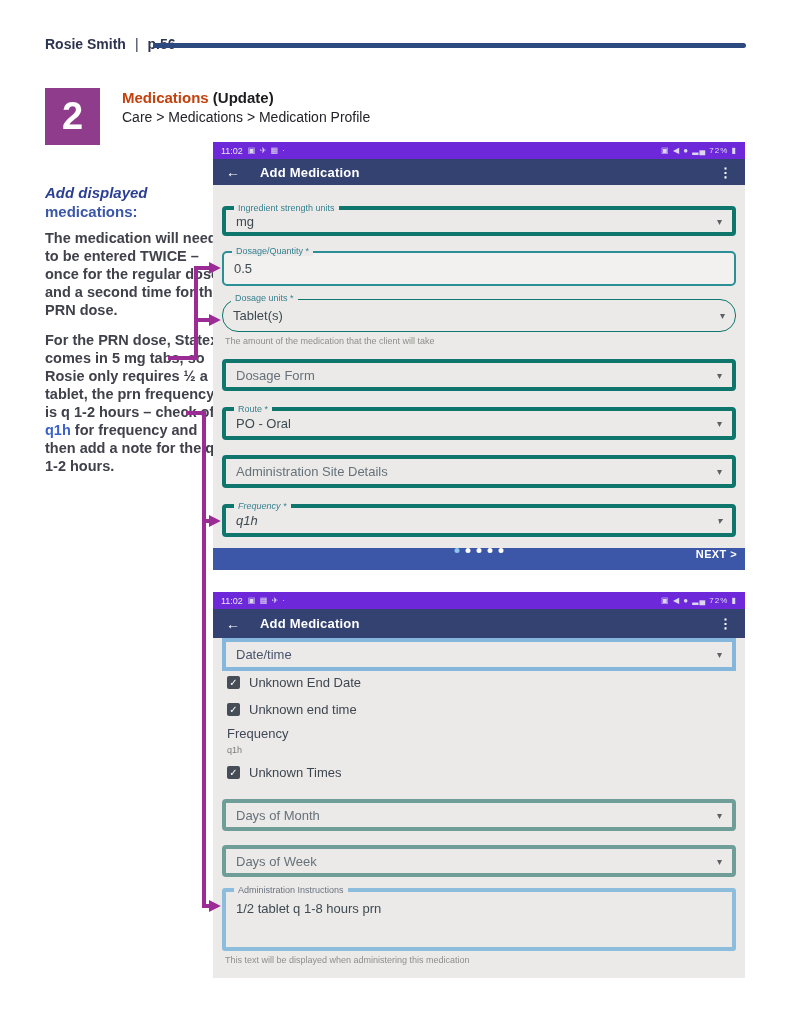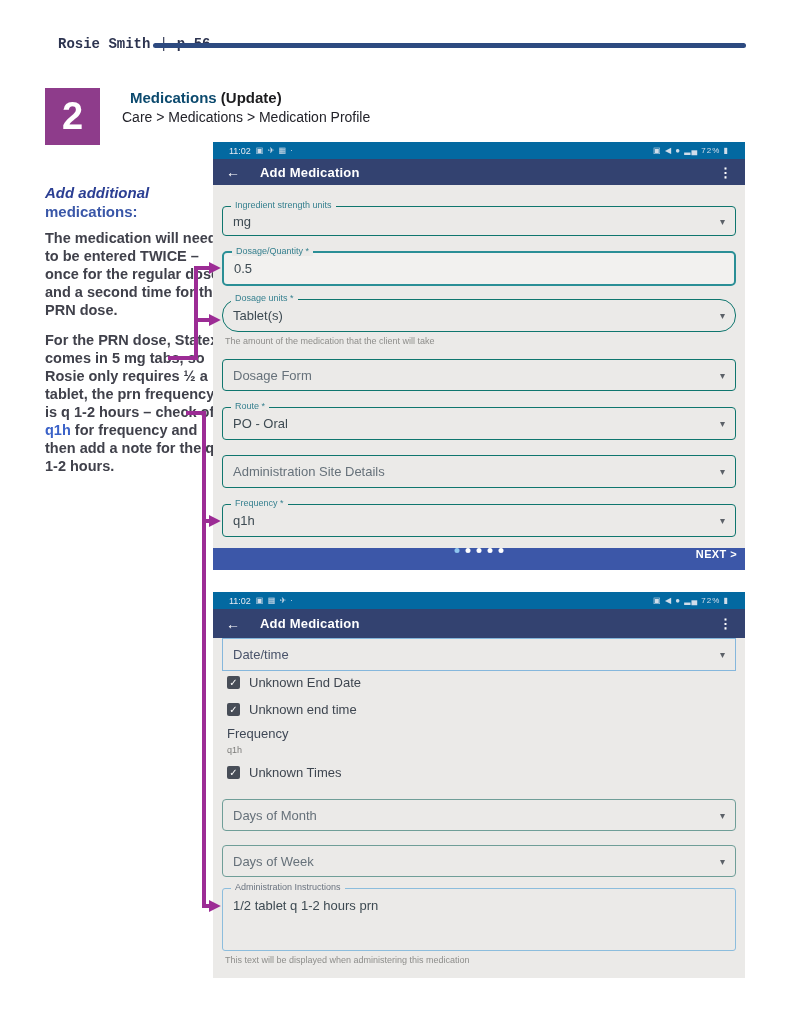--- a/index.html
+++ b/index.html
@@ -1,78 +1,78 @@
 <!DOCTYPE html>
 <html><head>
 <meta charset="utf-8">
 <style>
   * { margin:0; padding:0; box-sizing:border-box; }
   html,body { width:791px; height:1024px; background:#ffffff;
     font-family:"Liberation Sans", sans-serif; position:relative; overflow:hidden; }
 
   
-  .doc-header { position:absolute; left:58px; top:36px; display:flex; align-items:center;
-    font-size:14px; font-weight:bold; color:#2d3450;font-family:Liberation Mono, monospace; }
+  .doc-header { position:absolute; left:45px; top:36px; display:flex; align-items:center;
+    font-size:14px; font-weight:bold; color:#2d3450; }
   .doc-header .sep { margin:0 9px; font-weight:normal; color:#2d3450; }
   .header-line { position:absolute; left:153px; right:45px; top:43px; height:5px;
     background:#2d4a80; border-radius:3px; }
 
   
   .step-square { position:absolute; left:45px; top:88px; width:55px; height:57px;
     background:#8e3c8b; color:#fff; display:flex; align-items:center; justify-content:center;
     font-size:38px; font-weight:bold; }
   .step-head { position:absolute; left:122px; top:89px; }
   .step-title { font-size:15px; font-weight:bold; color:#1c1c1e; }
-  .step-title .hl { color:#0c4a6e;margin-left:8px; }
+  .step-title .hl { color:#c2410c; }
   .step-crumb { font-size:14px; color:#23232a; margin-top:3px; }
 
   
   .note { position:absolute; left:45px; top:184px; width:176px;
     font-size:14.5px; font-weight:600; color:#40414b; line-height:1.24; }
   .note .h1 { display:block; font-size:15px; font-weight:bold; font-style:italic; color:#2b3f93; }
   .note .h2 { display:block; font-size:15px; color:#3a57a8; margin-bottom:9px; }
   .note p { margin-bottom:12px; }
   .note .lnk { color:#3b62c8; }
 
   
   .phone { position:absolute; left:213px; width:532px; background:#ebeae8; }
   .phone.s1 { top:142px; height:428px; }
   .phone.s2 { top:592px; height:386px; }
-  .statusbar { position:absolute; left:0; right:0; top:0; height:17px; background:#0369a1;
-    color:#e8eaf2; font-size:9px; display:flex; align-items:center; padding:0 16px; }
+  .statusbar { position:absolute; left:0; right:0; top:0; height:17px; background:#6d28d9;
+    color:#e8eaf2; font-size:9px; display:flex; align-items:center; padding:0 8px; }
   .statusbar .grow { flex:1; }
   .statusbar .micro { font-size:8px; letter-spacing:1px; opacity:.9; margin-left:5px; }
   .appbar { position:absolute; left:0; right:0; background:#334270; color:#fff;
     display:flex; align-items:center; padding:0 13px; }
   .s1 .appbar { top:17px; height:26px; }
   .s2 .appbar { top:17px; height:29px; }
   .appbar .back { font-size:14px; margin-right:20px; }
   .appbar .ttl { font-size:13px; font-weight:bold; letter-spacing:.2px; }
   .appbar .menu { margin-left:auto; font-size:13px; font-weight:bold; }
 
   
-  .fld { position:absolute; left:9px; right:9px; border:1px solid #0f766e; border-radius:4px;
+  .fld { position:absolute; left:9px; right:9px; border:4px solid #0f766e; border-radius:4px;
     display:flex; align-items:center; padding:0 10px; }
   .fld .lbl { position:absolute; top:-7px; left:8px; font-size:9px; color:#36808f;
     background:#ebeae8; padding:0 4px; white-space:nowrap; }
   .fld .val { font-size:13px; color:#3d4a52; }
   .fld .ph-val { font-size:13px; color:#66717a; }
   .fld .caret { margin-left:auto; color:#5c6168; font-size:10px; }
   .fld.focus { border-width:2px; border-color:#2b8f96; border-radius:5px; background:#f2f1ef; }
   .helper { position:absolute; left:12px; right:12px; font-size:9px; color:#8e8e8b; }
 
   
   .s1 .f-strength { top:64px;  height:30px; }
   .s1 .f-dosage   { top:109px; height:35px; }
   .s1 .f-units    { top:157px; height:33px; border-width:1.5px; border-radius:16px; }
   .s1 .h-units    { top:194px; }
   .s1 .f-form     { top:217px; height:32px; }
   .s1 .f-route    { top:265px; height:33px; }
   .s1 .f-site     { top:313px; height:33px; }
-  .s1 .f-freq     { top:362px; height:33px; }
+  .s1 .f-freq     { top:362px; height:33px;font-style:italic; }
 
   .s1-footer { position:absolute; left:0; right:0; top:406px; height:22px; background:#3c57a8;
     display:flex; align-items:flex-start; padding:0 8px; }
   .dots { position:absolute; left:50%; transform:translateX(-50%); display:flex; gap:6px; }
   .dots span { width:5px; height:5px; border-radius:50%; background:#ffffff; display:block; }
   .dots span.active { background:#8ec6f0; }
   .next-btn { margin-left:auto; color:#fff; font-size:11px; font-weight:bold; letter-spacing:.4px; }
 
   
   .s2 .f-datetime { top:46px; height:33px; border-color:#85b7dc; border-radius:0; }
@@ -109,21 +109,21 @@
   <span>2</span>
 </div>
 <div class="step-head">
   <div class="step-title">
     <span class="hl">Medications</span><span> (Update)</span>
   </div>
   <div class="step-crumb">Care &gt; Medications &gt; Medication Profile</div>
 </div>
 
 <div class="note">
-  <span class="h1">Add additional</span>
+  <span class="h1">Add displayed</span>
   <span class="h2">medications:</span>
   <p>The medication will need to be entered TWICE – once for the regular dose and a second time for the PRN dose.</p>
   <p><span>For the PRN dose, Statex comes in 5 mg tabs, so Rosie only requires ½ a tablet, the prn frequency is q 1-2 hours – check off </span><span class="lnk">q1h</span><span> for frequency and then add a note for the q 1-2 hours.</span></p>
 </div>
 
 <div class="phone s1">
   <div class="statusbar">
     <span>11:02</span>
     <span class="micro">▣ ✈ ▦ ·</span>
     <span class="grow"></span>
@@ -228,21 +228,21 @@
     <span class="ph-val">Days of Month</span>
     <span class="caret">▾</span>
   </div>
   <div class="fld f-daysweek">
     <span class="ph-val">Days of Week</span>
     <span class="caret">▾</span>
   </div>
 
   <div class="fld f-instr">
     <span class="lbl">Administration Instructions</span>
-    <span class="val">1/2 tablet q 1-2 hours prn</span>
+    <span class="val">1/2 tablet q 1-8 hours prn</span>
   </div>
   <div class="helper h-instr">This text will be displayed when administering this medication</div>
 </div>
 
 <svg class="arrows" viewBox="0 0 791 1024">
   <defs>
     <marker id="ah" markerUnits="userSpaceOnUse" markerWidth="12" markerHeight="12" viewBox="0 0 10 10" refX="1" refY="5" orient="auto">
       <path d="M0,0 L10,5 L0,10 z" fill="#9c2c95"></path>
     </marker>
   </defs>

